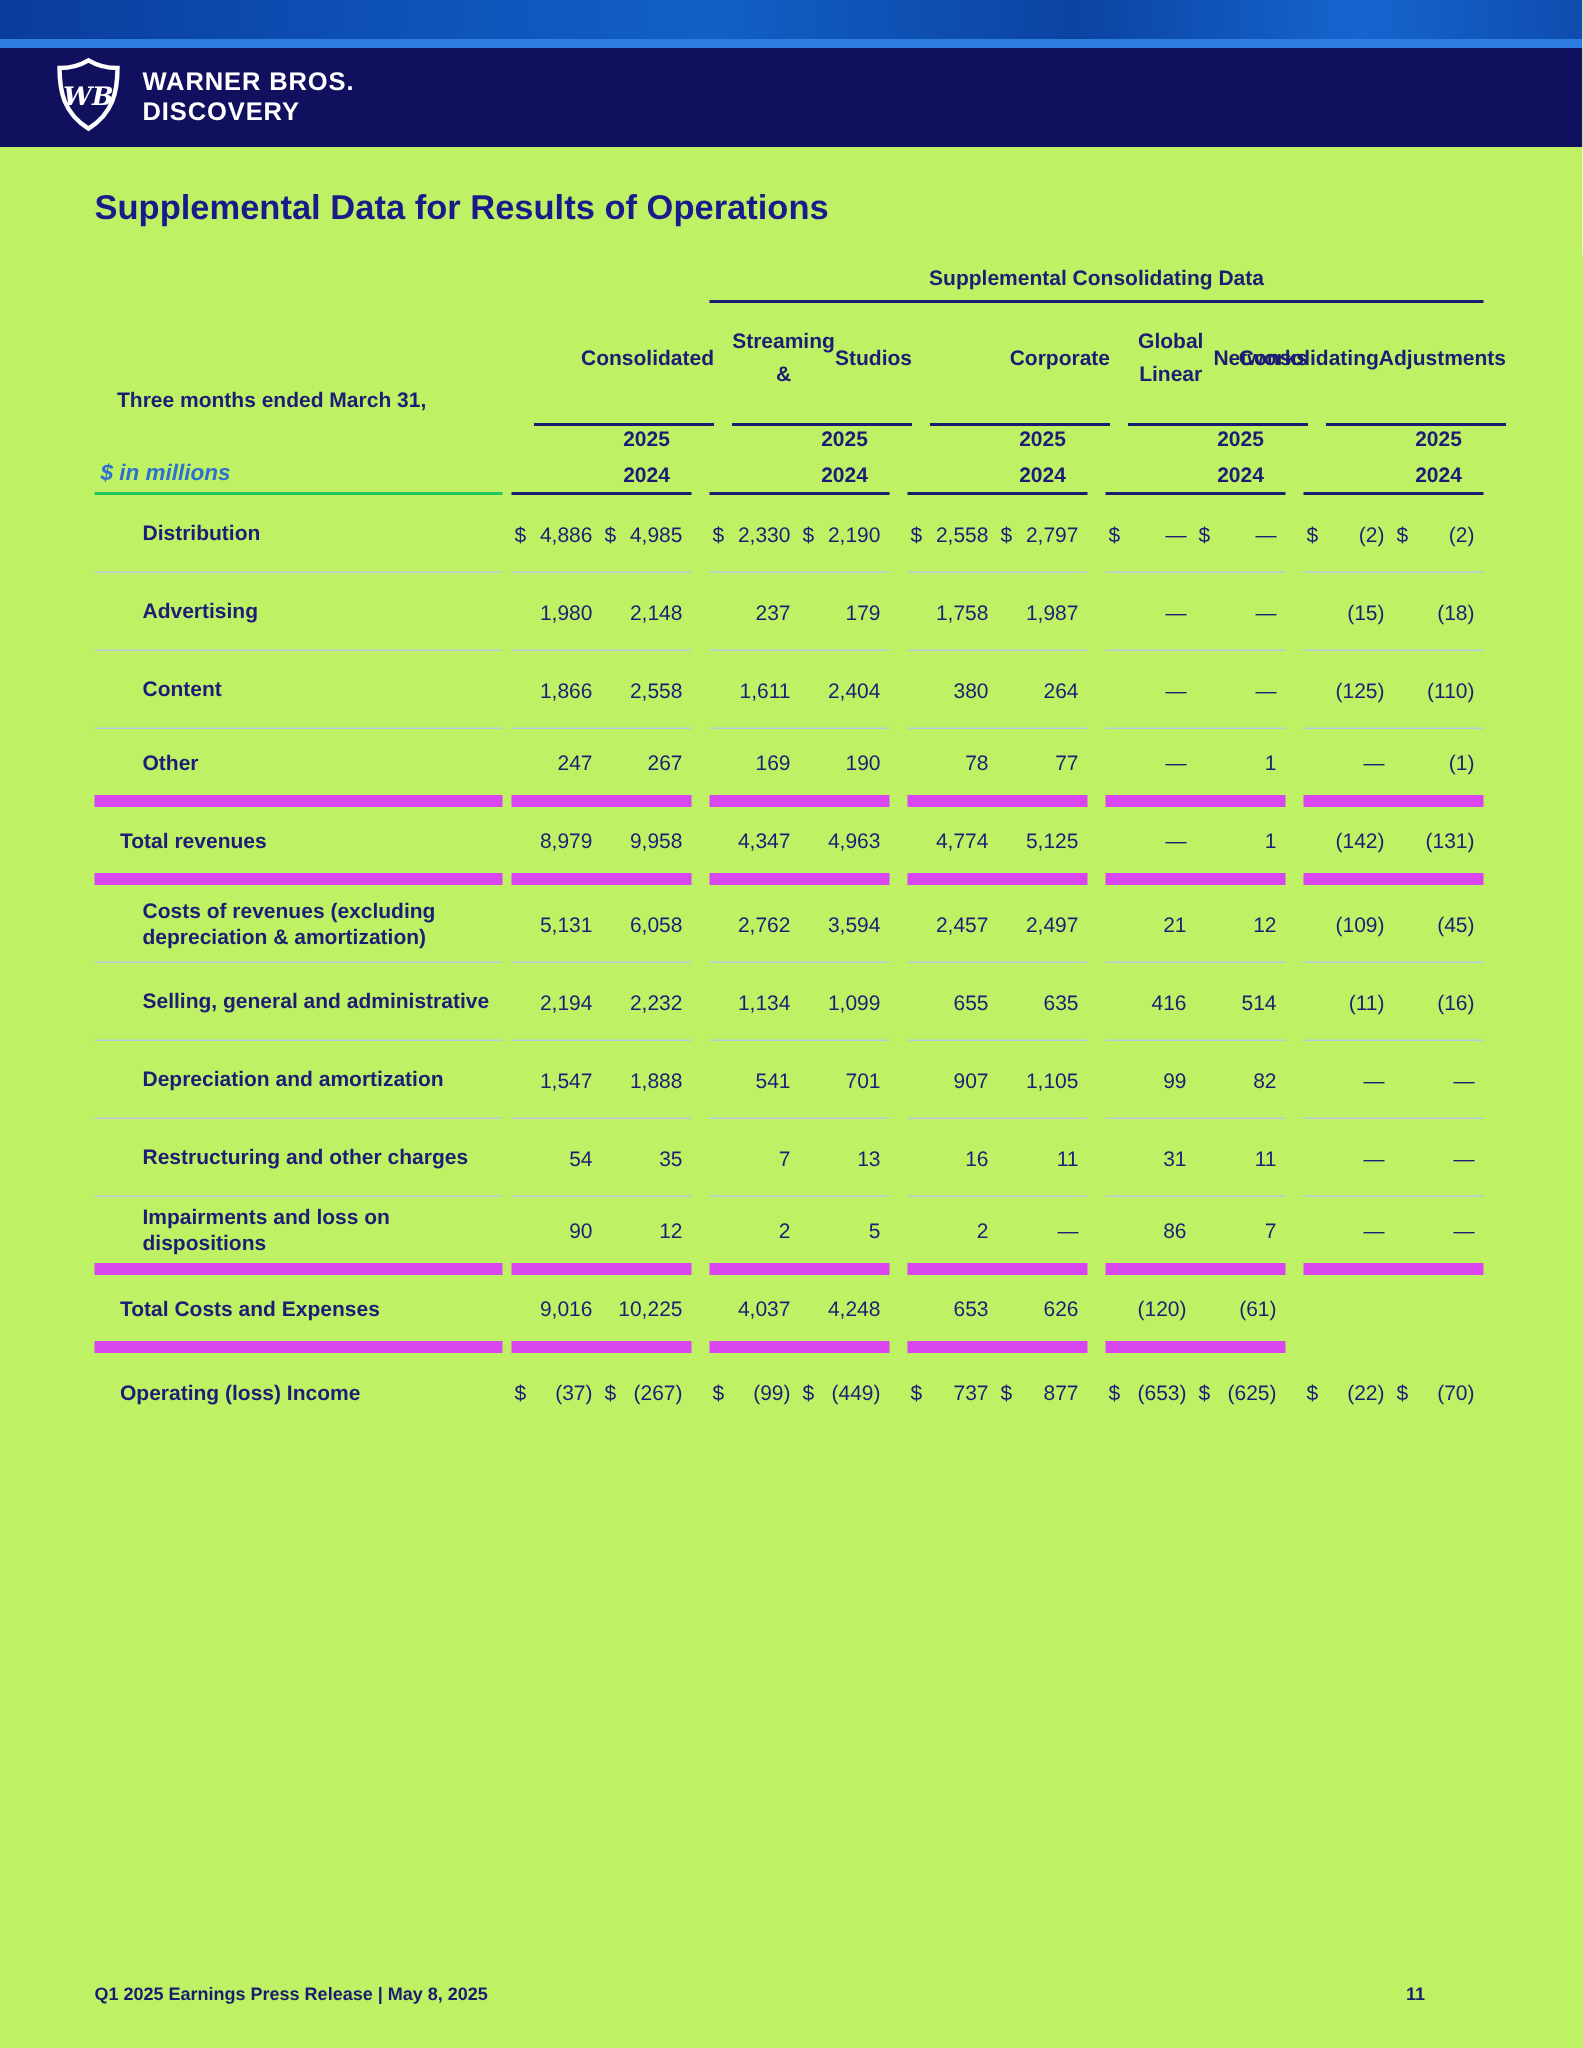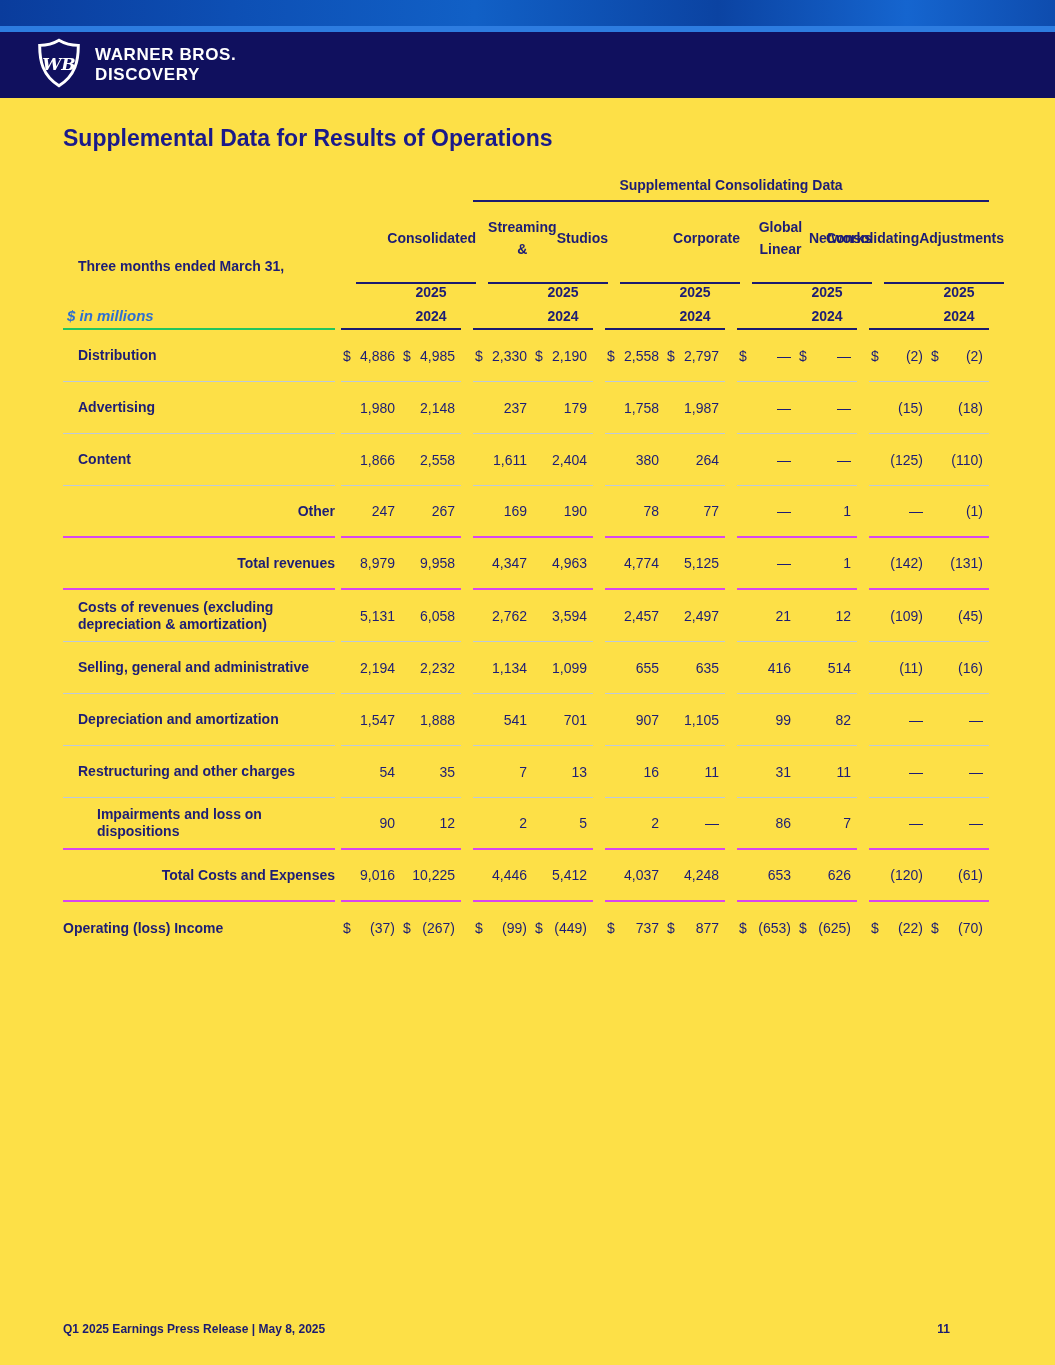--- a/index.html
+++ b/index.html
@@ -1,16 +1,16 @@
 <!DOCTYPE html>
 <html><head>
 <meta charset="utf-8">
 <style>
   html,body{margin:0;padding:0;background:#fff;}
-  .page{position:relative;width:1055px;height:1365px;background:#fde047;overflow:hidden;
+  .page{position:relative;width:1055px;height:1365px;background:#bef264;overflow:hidden;
         font-family:"Liberation Sans",sans-serif;color:#1d1d75;}
 
   
   .topbar-strip{height:26px;background:linear-gradient(90deg,#0a3c9c 0%,#0d4fb4 22%,#1160c6 45%,#0b43a2 68%,#1565cf 86%,#0e4cae 100%);}
   .topbar-light{height:6px;background:#2d7ce0;}
   .topbar-navy{height:66px;background:#10105e;display:flex;align-items:center;padding-left:36px;}
   .brand-text{margin-left:13px;color:#ffffff;font-weight:bold;font-size:17px;line-height:20px;letter-spacing:.6px;}
 
   
   .page-title{margin:27px 0 0 63px;color:#1a1a8a;font-size:23px;font-weight:bold;}
@@ -38,23 +38,23 @@
   .hrowC{height:46px;}
   .units{display:flex;align-items:flex-end;padding:0 0 4px 4px;border-bottom:2px solid #22c55e;
          box-sizing:border-box;color:#2e6fd0;font-style:italic;font-size:15px;font-weight:bold;}
   .yrs{display:flex;align-items:flex-end;border-bottom:2px solid #1b1b70;box-sizing:border-box;height:100%;flex-direction:column;}
   .ycell{width:60px;text-align:center;padding-bottom:8px;font-weight:bold;}
 
   
   .drow{height:52px;}
   .drow > .c-label, .drow > .grp{box-sizing:border-box;}
   .drow.b-light > .c-label, .drow.b-light > .grp{border-bottom:1px solid #bdc9da;}
-  .drow.b-thick > .c-label, .drow.b-thick > .grp{border-bottom:2px solid #d946ef;justify-content:flex-end;}
+  .drow.b-thick > .c-label, .drow.b-thick > .grp{border-bottom:8px solid #d946ef;}
   .rlabel{display:flex;align-items:center;font-weight:bold;line-height:17px;}
-  .rlabel span{max-width:238px;}
+  .rlabel span{max-width:238px;margin-left:17px;}
   .rlabel.indent{padding-left:15px;}
   .drow .grp{display:flex;}
   .vcell{width:60px;display:flex;align-items:center;justify-content:flex-end;padding-right:6px;box-sizing:border-box;}
   .vcell.dollar{justify-content:space-between;padding-left:2px;}
 
   
   .footer{position:absolute;left:63px;top:1322px;width:887px;display:flex;justify-content:space-between;
           font-weight:bold;font-size:12px;color:#1b1b70;}
 </style>
 </head>
@@ -603,28 +603,20 @@
           <div class="grp first">
             <div class="vcell">
               <span>9,016</span>
             </div>
             <div class="vcell">
               <span>10,225</span>
             </div>
           </div>
           <div class="grp">
             <div class="vcell">
-              <span>4,446</span>
-            </div>
-            <div class="vcell">
-              <span>5,412</span>
-            </div>
-          </div>
-          <div class="grp">
-            <div class="vcell">
               <span>4,037</span>
             </div>
             <div class="vcell">
               <span>4,248</span>
             </div>
           </div>
           <div class="grp">
             <div class="vcell">
               <span>653</span>
             </div>

